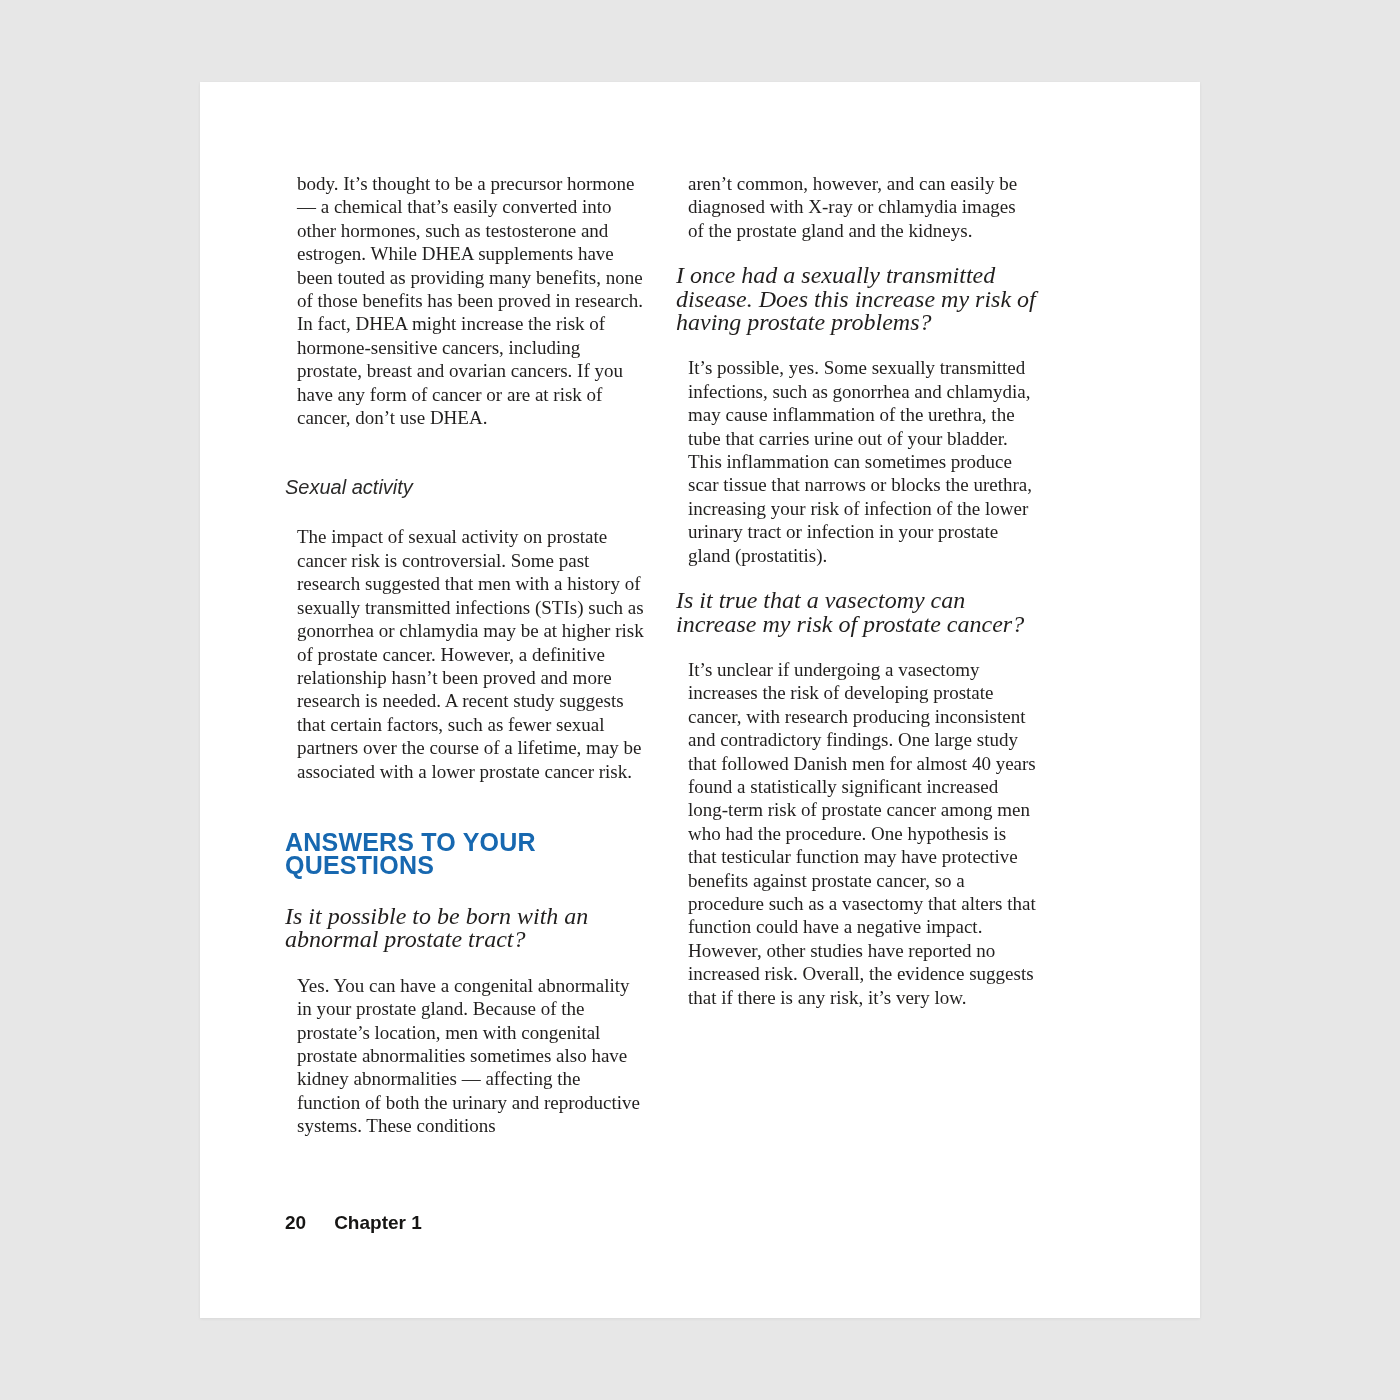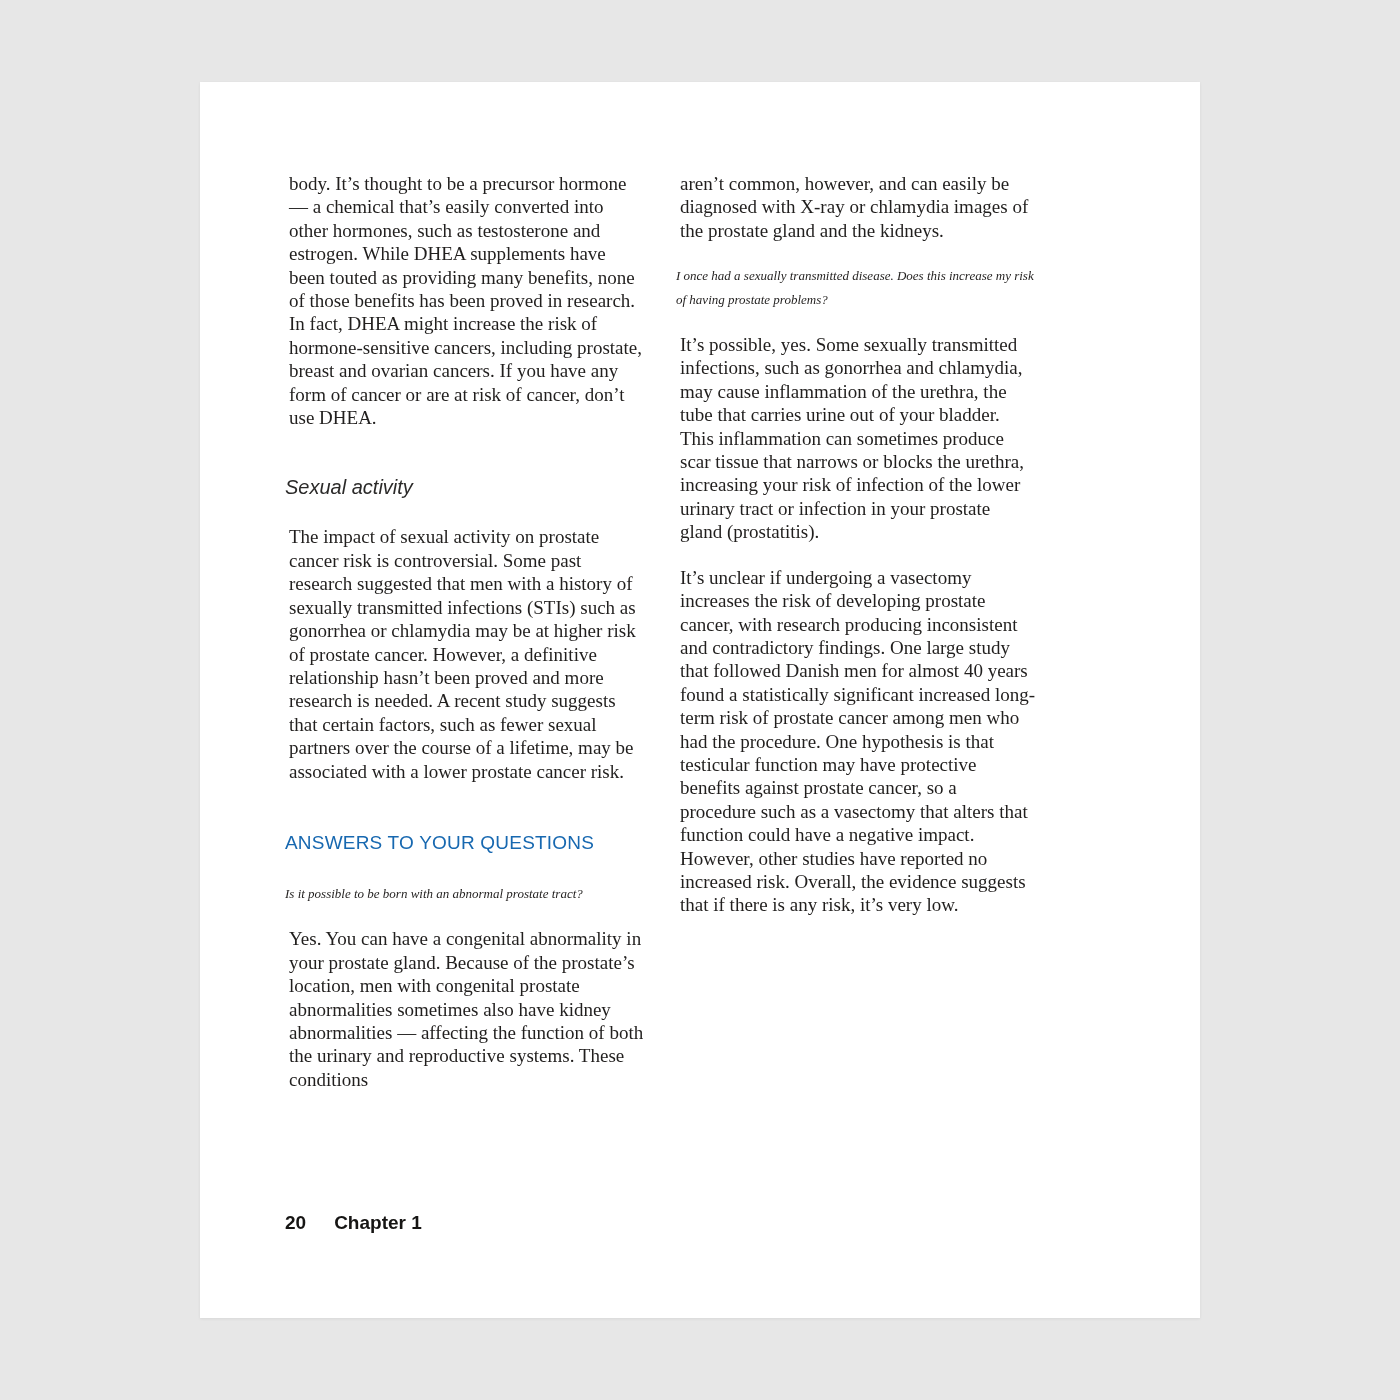--- a/index.html
+++ b/index.html
@@ -26,44 +26,44 @@
     width: 752px;
     display: flex;
     gap: 31px;
   }
   .col { width: 360px; flex: 0 0 360px; }
   .body-para {
     font-family: "Liberation Serif", serif;
     font-size: 19px;
     line-height: 23.4px;
     color: var(--body-text, #211f1e);
-    margin: 0 0 22px 4px;
+    margin: 0 0 22px 12px;
     hyphens: manual;
   }
   .question-para {
     font-family: "Liberation Serif", serif;
     font-style: italic;
-    font-size: 13px;
+    font-size: 24px;
     line-height: 23.4px;
     color: var(--body-text, #211f1e);
     margin: 0 0 22px 0;
   }
   .subhead {
     font-family: "Liberation Sans", sans-serif;
     font-style: italic;
     font-weight: 400;
     font-size: 20px;
     line-height: 24px;
     color: #2b2a29;
     margin: 46px 0 26px 0;
   }
   .answers-heading {
     font-family: "Liberation Sans", sans-serif;
-    font-weight: 400;
-    font-size: 19px;
+    font-weight: 700;
+    font-size: 25px;
     line-height: 23px;
     letter-spacing: 0.2px;
     color: var(--accent-blue, #1768b0);
     margin: 48px 0 28px 0;
   }
   .footer {
     position: absolute;
     left: 85px; bottom: 84px;
     display: flex;
     gap: 28px;
@@ -87,20 +87,21 @@
         <p class="body-para">The impact of sexual activity on prostate cancer risk is controversial. Some past research suggested that men with a history of sexually transmitted infections (STIs) such as gonorrhea or chlamydia may be at higher risk of prostate cancer. However, a definitive relationship hasn’t been proved and more research is needed. A recent study suggests that certain factors, such as fewer sexual partners over the course of a lifetime, may be associated with a lower prostate cancer risk.</p>
         <h2 class="answers-heading">ANSWERS TO YOUR QUESTIONS</h2>
         <p class="question-para">Is it possible to be born with an abnormal prostate tract?</p>
         <p class="body-para">Yes. You can have a congenital abnormali­ty in your prostate gland. Because of the prostate’s location, men with congenital prostate abnormalities sometimes also have kidney abnormalities — affecting the function of both the urinary and reproductive systems. These conditions</p>
       </div>
 
       <div class="col">
         <p class="body-para">aren’t common, however, and can easily be diagnosed with X-ray or chlamydia images of the prostate gland and the kidneys.</p>
         <p class="question-para">I once had a sexually transmitted disease. Does this increase my risk of having prostate problems?</p>
         <p class="body-para">It’s possible, yes. Some sexually transmit­ted infections, such as gonorrhea and chlamydia, may cause inflammation of the urethra, the tube that carries urine out of your bladder. This inflammation can sometimes produce scar tissue that narrows or blocks the urethra, increasing your risk of infection of the lower urinary tract or infection in your prostate gland (prostatitis).</p>
+        <p class="question-para">Is it true that a vasectomy can increase my risk of prostate cancer?</p>
         <p class="body-para">It’s unclear if undergoing a vasectomy increases the risk of developing prostate cancer, with research producing inconsis­tent and contradictory findings. One large study that followed Danish men for almost 40 years found a statistically significant increased long-term risk of prostate cancer among men who had the procedure. One hypothesis is that testicu­lar function may have protective benefits against prostate cancer, so a procedure such as a vasectomy that alters that function could have a negative impact. However, other studies have reported no increased risk. Overall, the evidence suggests that if there is any risk, it’s very low.</p>
       </div>
 
     </div>
 
     <div class="footer">
       <span>20</span>
       <span>Chapter 1</span>
     </div>
 

